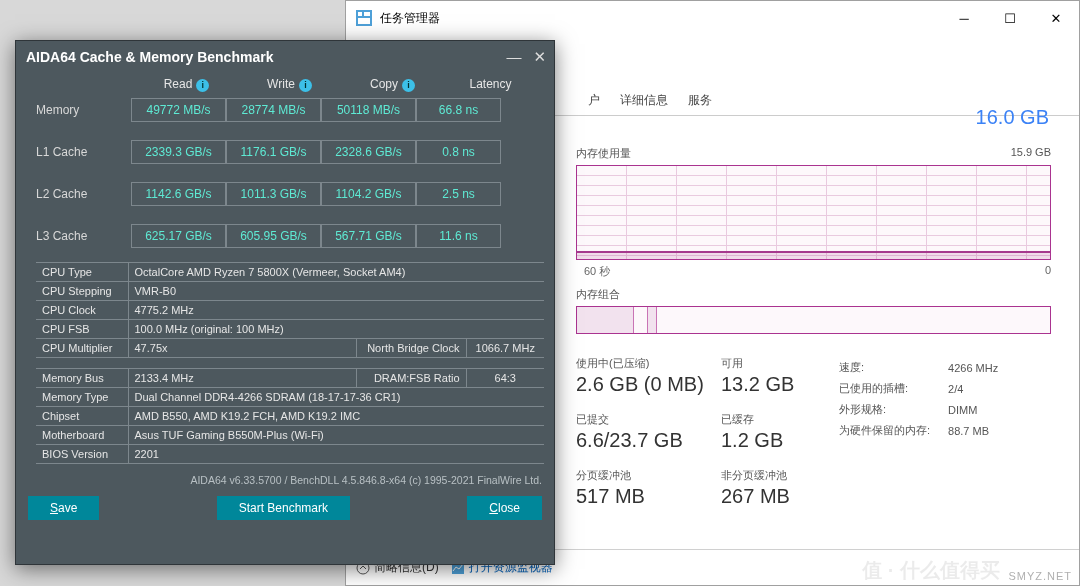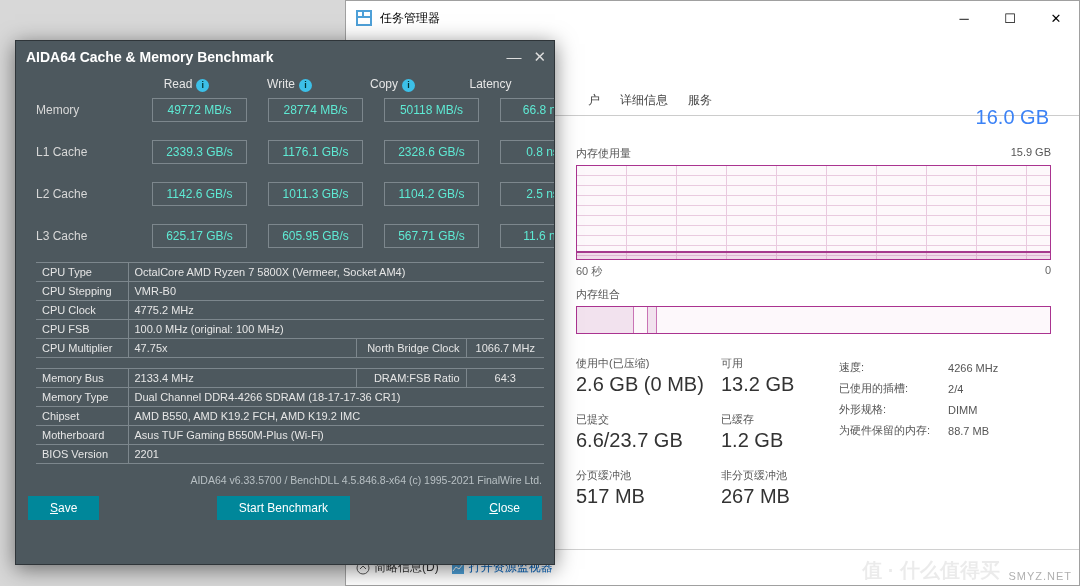--- a/index.html
+++ b/index.html
@@ -25,21 +25,21 @@
   .tm-total { position:absolute; right:30px; top:105px; font-size:20px; color:#3b82f6;}
   .tm-label { font-size:11px; color:#555; display:flex; justify-content:space-between;}
   .tm-chart { height:95px; border:1px solid #aa3390; margin-top:4px; background:
     repeating-linear-gradient(to right, transparent 0 49px, #e9cadf 49px 50px),
     repeating-linear-gradient(to bottom, transparent 0 9px, #e9cadf 9px 10px),
     #fdf8fb;
     position:relative;
   }
   .tm-chart .used-line{ position:absolute; left:0; right:0; bottom:6px; height:2px; background:#a63a8e;}
   .tm-chart .used-fill{ position:absolute; left:0; right:0; bottom:0; height:6px; background:rgba(166,58,142,0.15);}
-  .tm-axislbl{ display:flex; justify-content:space-between; font-size:11px; color:#666; margin-top:4px;}
+  .tm-axislbl{ display:flex; justify-content:space-between; font-size:11px; color:#666; margin-top:4px;margin-left:8px;}
   .tm-comp { height:28px; border:1px solid #aa3390; margin-top:4px; display:flex;}
   .tm-comp div{border-right:1px solid #c974b5;}
   .tm-comp .seg1{width:12%; background:rgba(166,58,142,0.15);}
   .tm-comp .seg2{width:3%; background:#fdf8fb;}
   .tm-comp .seg3{width:2%; background:rgba(166,58,142,0.15);}
   .tm-comp .seg4{width:83%; background:#fdf8fb; border:none}
   .tm-stats { display:flex; margin-top:22px; }
   .tm-statcol { width:145px;}
   .tm-statrow { margin-bottom:16px;}
   .tm-statrow .k{ font-size:11px; color:#555;}
@@ -56,21 +56,21 @@
     background:#4d585e; color:#e6e6e6; font-size:12px;
     box-shadow:0 4px 20px rgba(0,0,0,0.5); border:1px solid #2f3539;
     display:flex; flex-direction:column;
   }
   .aida-titlebar{ padding:7px 8px 7px 10px; display:flex; align-items:center; font-size:14px; font-weight:bold; color:#fff;}
   .aida-titlebar .ctrls{ margin-left:auto; display:flex; gap:12px; font-weight:normal; font-size:15px; color:#ddd;}
   .aida-body{ padding:4px 10px 6px 20px; overflow:auto;}
   .bench-head{ display:grid; grid-template-columns:95px 95px 95px 95px 85px; gap:8px; text-align:center; margin-bottom:6px;}
   .bench-head div{ position:relative;}
   .info-dot{ display:inline-flex; width:13px; height:13px; border-radius:50%; background:#3cc0e8; color:#033; align-items:center; justify-content:center; font-size:9px; font-weight:bold; margin-left:4px;}
-  .bench-grid{ display:grid; grid-template-columns:95px 95px 95px 95px 85px; gap:21px; align-items:center;}
+  .bench-grid{ display:grid; grid-template-columns:95px 95px 95px 95px 85px; gap:0; align-items:center;}
   .bench-grid .rowlabel{ color:#d8d8d8; font-size:12px; text-align:left;}
   .vbox{ border:1px solid #7d878d; padding:4px 0; text-align:center; background:#4d585e; color:#5eead4;}
   .bench-sep{ height:18px;}
   .info-table { width:100%; border-collapse:collapse; margin-top:6px;}
   .info-table td{ border:1px solid #7d878d; padding:3px 6px; font-size:11px; background:#4d585e;}
   .info-table td.k{ width:92px; border-left:none;}
   .info-table tr td:last-child{border-right:none}
   .info-table tr td:first-child{border-left:none}
   .info-table .nb-label{ text-align:right; width:110px;}
   .info-table .nb-val{ width:78px; text-align:center;}

